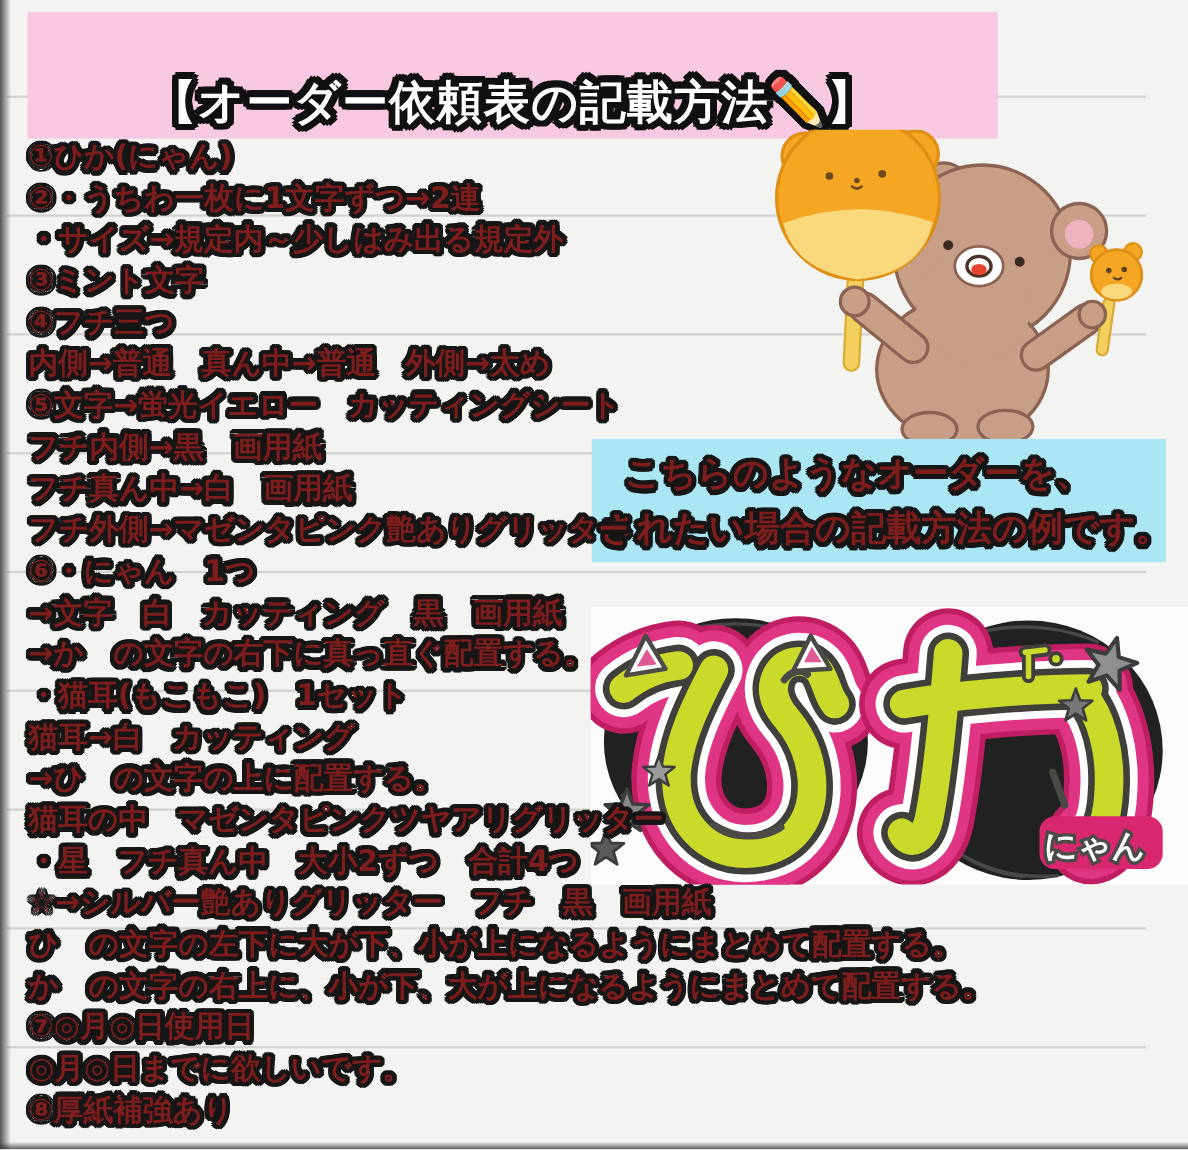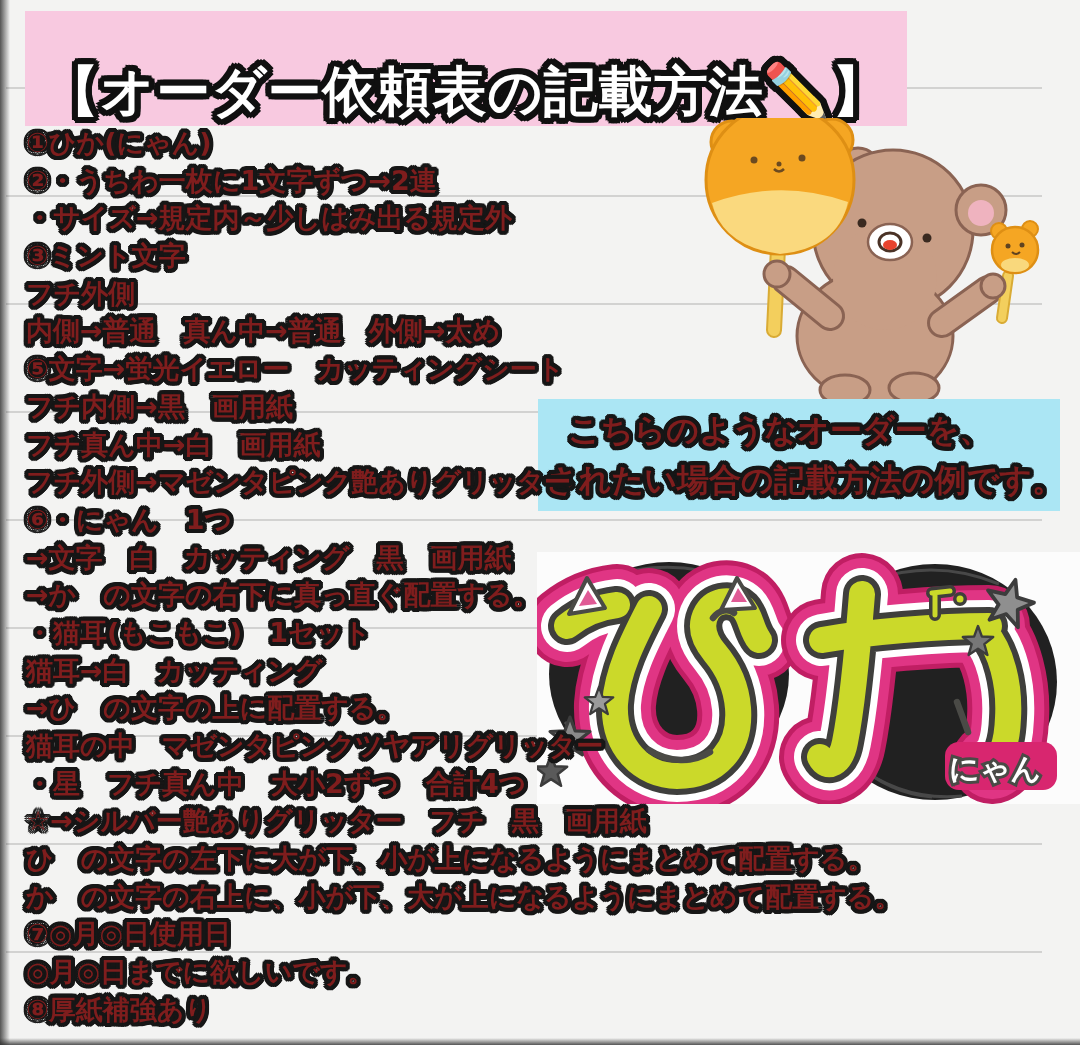--- a/index.html
+++ b/index.html
@@ -31,21 +31,21 @@
       4px 4px 0 #101010,-4px 4px 0 #101010,4px -4px 0 #101010,-4px -4px 0 #101010,
       6px 3px 0 #101010,-6px 3px 0 #101010,6px -3px 0 #101010,-6px -3px 0 #101010,
       3px 6px 0 #101010,-3px 6px 0 #101010,3px -6px 0 #101010,-3px -6px 0 #101010;
   }
   .banner{
     position:absolute;left:25px;top:11px;width:882px;height:115px;
     background:#f8c9e0;
     display:flex;align-items:center;justify-content:center;
     z-index:2;
   }
-  .banner .t{font-size:54px;letter-spacing:1px;white-space:pre;margin-top:48px;}
+  .banner .t{font-size:42px;letter-spacing:1px;white-space:pre;margin-top:48px;}
   .order-list{
     position:absolute;left:26px;top:124px;z-index:4;
     font-size:27px;line-height:37.7px;
   }
   .order-list div{white-space:pre;height:37.7px;}
   .note-box{
     position:absolute;left:538px;top:399px;width:522px;height:112px;
     background:#abe6f4;z-index:3;
     font-size:32px;line-height:50px;padding-top:6px;box-sizing:border-box;
   }
@@ -208,21 +208,21 @@
         <text x="412" y="227" font-size="30" font-weight="bold" fill="#ffffff" stroke="#4a4a46" stroke-width="6" style="paint-order:stroke; font-family:'DejaVu Sans','Liberation Sans',sans-serif">にゃん</text>
       </g>
     </svg>
   </div>
 
   <div class="order-list">
     <div class="ol">①ひか(にゃん)</div>
     <div class="ol">②・うちわ一枚に1文字ずつ→2連</div>
     <div class="ol">・サイズ→規定内～少しはみ出る規定外</div>
     <div class="ol">③ミント文字</div>
-    <div class="ol">フチ外側</div>
+    <div class="ol">④フチ三つ</div>
     <div class="ol">内側→普通　真ん中→普通　外側→太め</div>
     <div class="ol">⑤文字→蛍光イエロー　カッティングシート</div>
     <div class="ol">フチ内側→黒　画用紙</div>
     <div class="ol">フチ真ん中→白　画用紙</div>
     <div class="ol">フチ外側→マゼンタピンク艶ありグリッター</div>
     <div class="ol">⑥・にゃん　1つ</div>
     <div class="ol">→文字　白　カッティング　黒　画用紙</div>
     <div class="ol">→か　の文字の右下に真っ直ぐ配置する。</div>
     <div class="ol">・猫耳(もこもこ)　1セット</div>
     <div class="ol">猫耳→白　カッティング</div>

